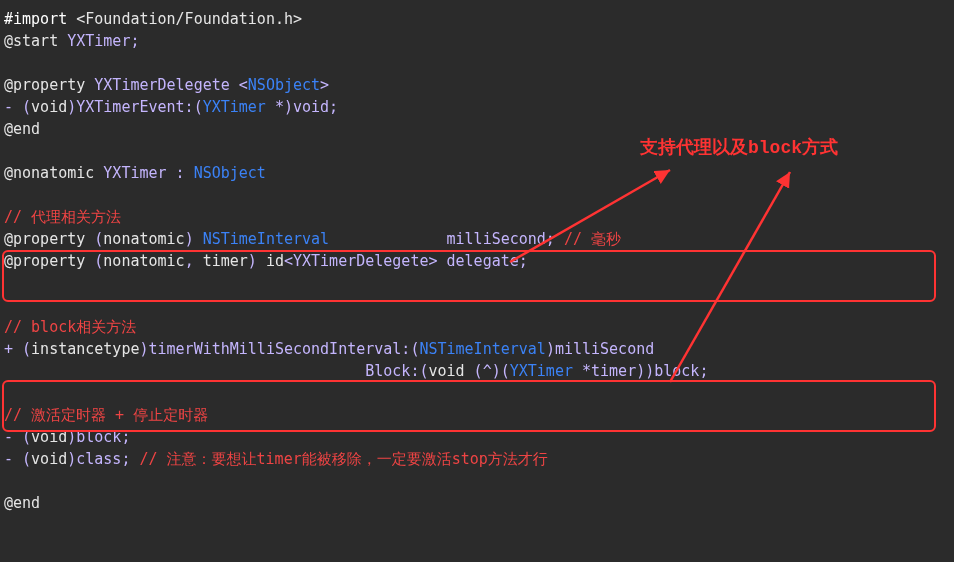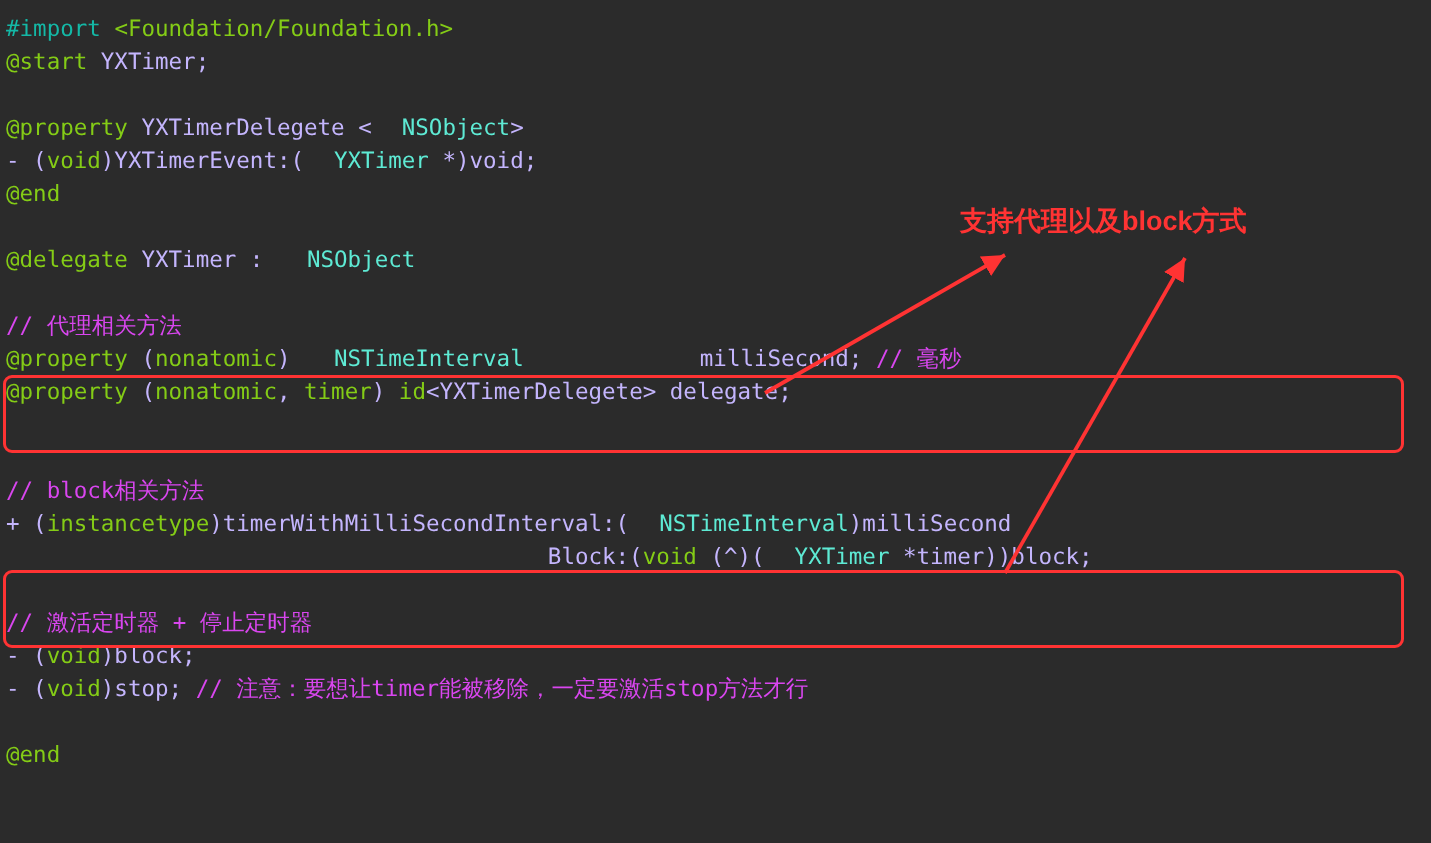--- a/index.html
+++ b/index.html
@@ -15,30 +15,30 @@
   }
   pre {
     margin: 0;
     padding: 8px 4px;
     white-space: pre;
     line-height: 22px;
     color: #cccccc;
     position: relative;
     z-index: 1;
   }
-  .kw-red    { color: #14b8a6; }      
-  .kw-green  { color: #84cc16; margin-top: 12px; }      
-  .kw-cyan   { color: #5eead4; margin-left: 20px; }      
+  .kw-red    { color: #ffffff; }      
+  .kw-green  { color: #e5e5e5; margin-top: 12px; }      
+  .kw-cyan   { color: #3b82f6; }      
   .white     { color: #c4b5fd; }
-  .yellow    { color: #d946ef; }
+  .yellow    { color: #ef4444; }
 
   .annotation {
     position: absolute;
     color: #ff3333;
-    font-family: Liberation Sans, sans-serif;
+    font-family: Liberation Mono, monospace;
     font-weight: bold;
     font-size: 18px;
     z-index: 3;
   }
   .redbox {
     position: absolute;
     border: 2px solid #ff3333;
     border-radius: 6px;
     z-index: 2;
     pointer-events: none;
@@ -54,34 +54,34 @@
 </head>
 <body>
 
 <pre><span class="kw-red">#import </span><span class="kw-green">&lt;Foundation/Foundation.h&gt;</span>
 <span class="kw-green">@start</span><span class="white"> YXTimer;</span>
 
 <span class="kw-green">@property</span><span class="white"> YXTimerDelegete &lt;</span><span class="kw-cyan">NSObject</span><span class="white">&gt;</span>
 <span class="white">- (</span><span class="kw-green">void</span><span class="white">)YXTimerEvent:(</span><span class="kw-cyan">YXTimer</span><span class="white"> *)void;</span>
 <span class="kw-green">@end</span>
 
-<span class="kw-green">@delegate</span><span class="white"> YXTimer : </span><span class="kw-cyan">NSObject</span>
+<span class="kw-green">@nonatomic</span><span class="white"> YXTimer : </span><span class="kw-cyan">NSObject</span>
 
 <span class="yellow">// 代理相关方法</span>
 <span class="kw-green">@property</span><span class="white"> (</span><span class="kw-green">nonatomic</span><span class="white">) </span><span class="kw-cyan">NSTimeInterval</span><span class="white">             milliSecond; </span><span class="yellow">// 毫秒</span>
 <span class="kw-green">@property</span><span class="white"> (</span><span class="kw-green">nonatomic</span><span class="white">, </span><span class="kw-green">timer</span><span class="white">) </span><span class="kw-green">id</span><span class="white">&lt;YXTimerDelegete&gt; delegate;</span>
 
 
 <span class="yellow">// block相关方法</span>
 <span class="white">+ (</span><span class="kw-green">instancetype</span><span class="white">)timerWithMilliSecondInterval:(</span><span class="kw-cyan">NSTimeInterval</span><span class="white">)milliSecond</span>
 <span class="white">                                        Block:(</span><span class="kw-green">void</span><span class="white"> (^)(</span><span class="kw-cyan">YXTimer</span><span class="white"> *timer))block;</span>
 
 <span class="yellow">// 激活定时器 + 停止定时器</span>
 <span class="white">- (</span><span class="kw-green">void</span><span class="white">)block;</span>
-<span class="white">- (</span><span class="kw-green">void</span><span class="white">)stop; </span><span class="yellow">// 注意：要想让timer能被移除，一定要激活stop方法才行</span>
+<span class="white">- (</span><span class="kw-green">void</span><span class="white">)class; </span><span class="yellow">// 注意：要想让timer能被移除，一定要激活stop方法才行</span>
 
 <span class="kw-green">@end</span></pre>
 
 <div class="annotation" style="left:640px; top:135px;">支持代理以及block方式</div>
 
 <div class="redbox" style="left:2px; top:250px; width:930px; height:48px;"></div>
 <div class="redbox" style="left:2px; top:380px; width:930px; height:48px;"></div>
 
 <svg class="arrows">
   <defs>

